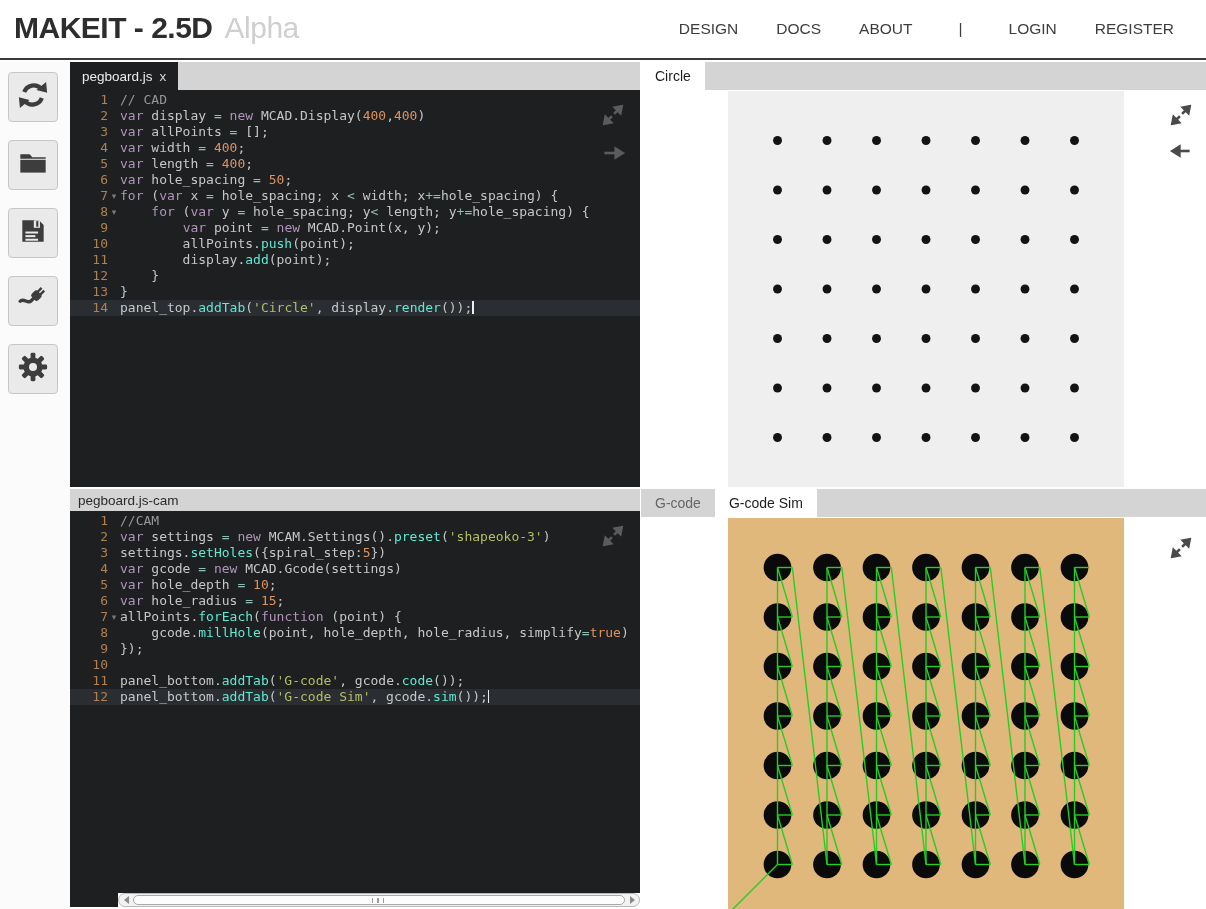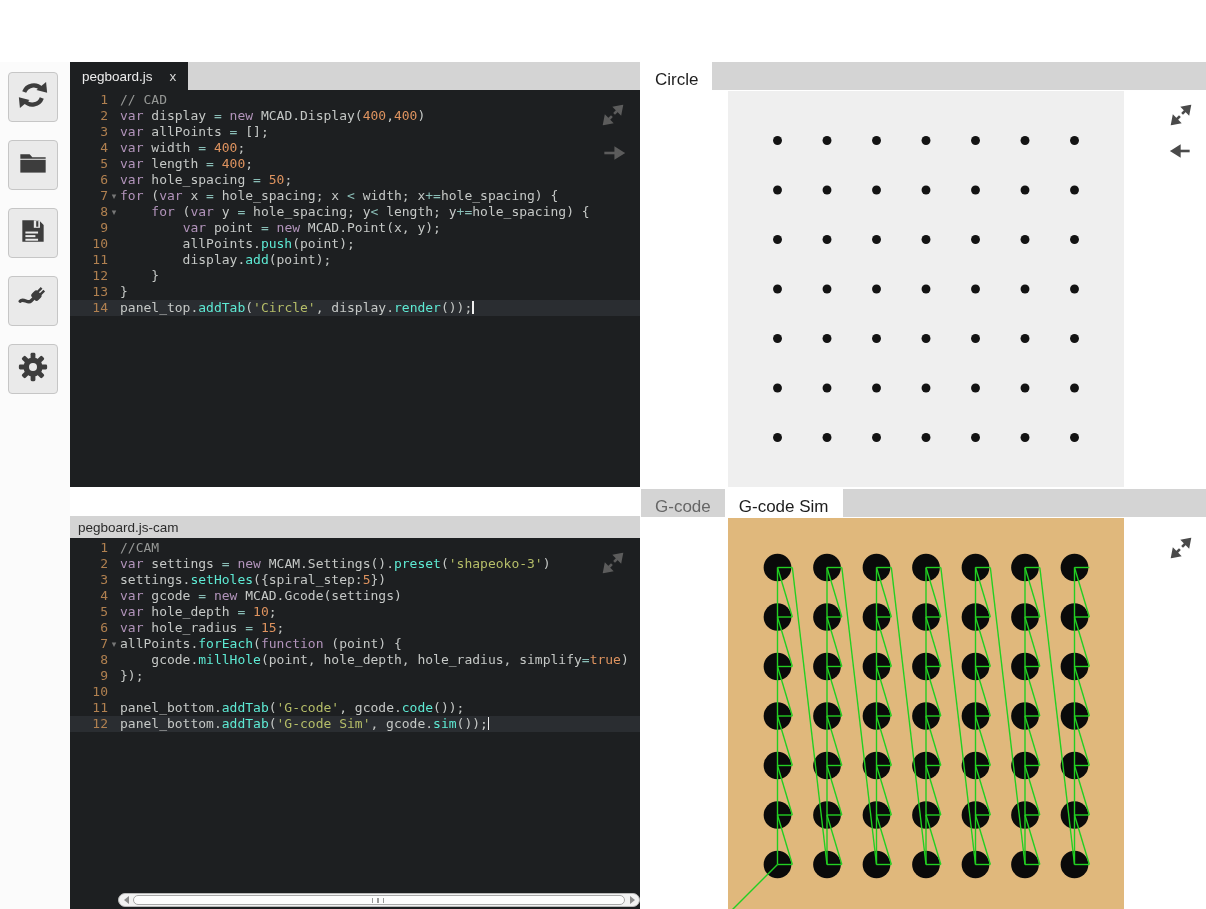--- a/index.html
+++ b/index.html
@@ -24,24 +24,24 @@
           border:1px solid #c6c6c6; border-radius:4px; display:flex;
           align-items:center; justify-content:center; cursor:pointer; }
   .sbtn:first-child { margin-top:10px; }
   .sbtn svg { width:32px; height:32px; }
 
   
   .editor-top    { position:absolute; left:70px; top:62px;  width:570px; height:425px; }
   .editor-bottom { position:absolute; left:70px; top:489px; width:570px; height:418px; }
   .etabbar { height:28px; background:#d4d4d4; display:flex; align-items:stretch; }
   .etab { background:#1d1f21; color:#ececec; font-size:13.5px; padding:0 12px;
-          display:flex; align-items:center; gap:17px; cursor:pointer;text-align:center; }
+          display:flex; align-items:center; gap:7px; cursor:pointer;text-align:center; }
   .etab .tclose { color:#d8d8d8; cursor:pointer; }
   .ebar { height:22px; background:#d4d4d4; display:flex; align-items:center;
-          padding-left:8px; font-size:13.5px; color:#2b2b2b;margin-top:27px; }
+          padding-left:8px; font-size:13.5px; color:#2b2b2b; }
   .edbody { position:relative; background:#1d1f21; overflow:hidden; }
   .editor-top .edbody { height:397px; }
   .editor-bottom .edbody { height:382px; }
   .code { padding-top:2px; font-family:"DejaVu Sans Mono", monospace;
           font-size:13px; line-height:16px; }
   .cl { display:flex; height:16px; white-space:pre; }
   .cl.active { background:#2a2d31; }
   .ln { flex:0 0 38px; text-align:right; color:#b08050; }
   .fold { flex:0 0 12px; text-align:center; color:#777; font-size:9px;
           line-height:16px; font-family:"DejaVu Sans", sans-serif; }
@@ -69,35 +69,48 @@
   .hthumb { flex:1; height:10px; margin:0 2px; background:#fdfdfd; border:1px solid #a8a8a8;
             border-radius:6px; display:flex; align-items:center; justify-content:center; cursor:pointer; }
   .grip { width:14px; height:5px;
           background:repeating-linear-gradient(90deg,#9a9a9a 0 1.5px,transparent 1.5px 5.5px); }
 
   
   .panel-top    { position:absolute; left:641px; top:62px;  width:565px; height:426px; }
   .panel-bottom { position:absolute; left:641px; top:489px; width:565px; height:420px; }
   .ptabbar { height:28px; background:#d4d4d4; display:flex; align-items:stretch; }
   .panel-bottom .ptabbar { height:28px; }
-  .ptab { padding:0 14px; font-size:17px; color:#666; display:flex;
-          align-items:flex-end; cursor:pointer; }
+  .ptab { padding:0 14px; font-size:14px; color:#666; display:flex;
+          align-items:center; cursor:pointer; }
   .ptab.active { background:#fff; color:#1d1d1d; }
   .pcontent { position:relative; background:#fff; }
   .panel-top .pcontent { height:398px; }
   .panel-bottom .pcontent { height:398px; }
   .canvas-host { position:absolute; left:87px; top:1px; }
   .pn-icons { position:absolute; right:12px; top:12px; display:flex;
               flex-direction:column; gap:6px; align-items:center; }
 </style>
 </head>
 <body>
 
 <div class="app">
 
+  <div class="header">
+    <div class="logo">
+      <span>MAKEIT - 2.5D</span><span class="alpha">Alpha</span>
+    </div>
+    <div class="nav">
+      <a>DESIGN</a>
+      <a>DOCS</a>
+      <a>ABOUT</a>
+      <span class="sep">|</span>
+      <a>LOGIN</a>
+      <a>REGISTER</a>
+    </div>
+  </div>
 
   <div class="sidebar">
     <div class="sbtn">
       <span>
         <svg viewBox="0 0 24 24" width="32" height="32">
           <g fill="none" stroke="#3d3d3d" stroke-width="3.2">
             <path d="M5.4 9.8 A 7.6 7.6 0 0 1 18.2 7.4"></path>
             <path d="M18.6 14.2 A 7.6 7.6 0 0 1 5.8 16.6"></path>
           </g>
           <polygon fill="#3d3d3d" points="21.8,2.2 22.6,10.4 14.6,8.2"></polygon>

